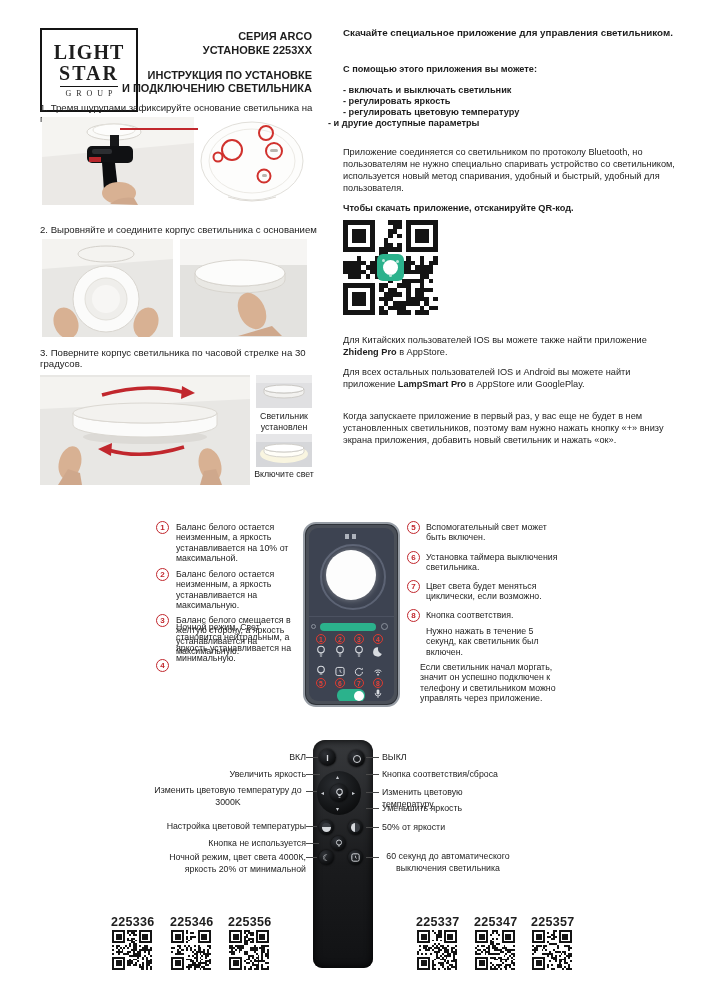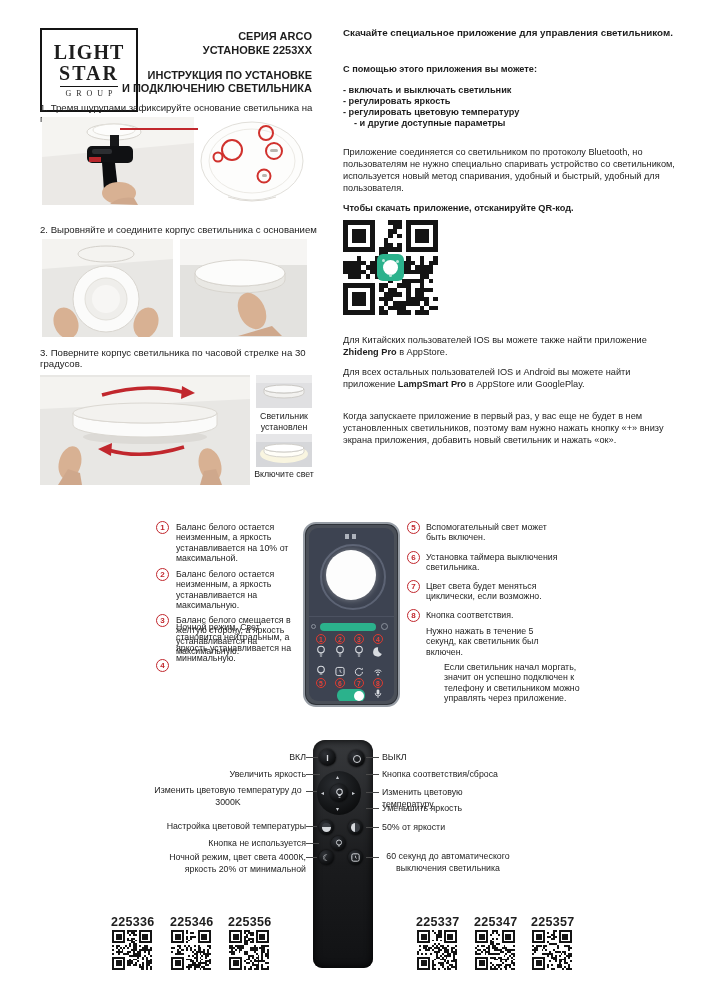--- a/index.html
+++ b/index.html
@@ -171,21 +171,21 @@
       <ellipse cx="28" cy="14" rx="20" ry="4" fill="#ffffff" stroke="#d0cec9"></ellipse>
     </svg>
   </div>
   <div class="abs cap ct" style="left:248px;top:469px;width:72px;">Включите свет</div>
 
   <div class="abs sm b" style="left:343px;top:27px;width:334px;font-size:9.8px;">Скачайте специальное приложение для управления светильником.</div>
   <div class="abs sm b" style="left:343px;top:63px;width:334px;">С помощью этого приложения вы можете:</div>
   <div class="abs sm b" style="left:343px;top:84px;width:334px;">- включать и выключать светильник</div>
   <div class="abs sm b" style="left:343px;top:95px;width:334px;">- регулировать яркость</div>
   <div class="abs sm b" style="left:343px;top:106px;width:334px;">- регулировать цветовую температуру</div>
-  <div class="abs sm b" style="left:354px;top:117px;width:334px;">- и другие доступные параметры</div>
+  <div class="abs sm b" style="left:328px;top:117px;width:334px;">- и другие доступные параметры</div>
   <div class="abs sm" style="left:343px;top:146px;width:336px;">Приложение соединяется со светильником по протоколу Bluetooth, но пользователям не нужно специально спаривать устройство со светильником, используется новый метод спаривания, удобный и быстрый, удобный для пользователя.</div>
   <div class="abs sm b" style="left:343px;top:202px;width:334px;">Чтобы скачать приложение, отсканируйте QR-код.</div>
 
   <div class="abs" style="left:343px;top:220px;width:95px;height:95px;">
     <span class="qr" style="width:95px;height:95px;">
         <svg viewBox="0 0 100 100" shape-rendering="crispEdges" fill="#141414">
           <rect x="47.62" y="0.00" width="4.76" height="4.76"></rect>
           <rect x="52.38" y="0.00" width="4.76" height="4.76"></rect>
           <rect x="57.14" y="0.00" width="4.76" height="4.76"></rect>
           <rect x="52.38" y="4.76" width="4.76" height="4.76"></rect>
@@ -441,21 +441,21 @@
 
   <div class="abs rnum" style="left:407px;top:521px;">5</div>
   <div class="abs itemtext" style="left:426px;top:522px;width:140px;">Вспомогательный свет может быть включен.</div>
   <div class="abs rnum" style="left:407px;top:551px;">6</div>
   <div class="abs itemtext" style="left:426px;top:552px;width:140px;">Установка таймера выключения светильника.</div>
   <div class="abs rnum" style="left:407px;top:580px;">7</div>
   <div class="abs itemtext" style="left:426px;top:581px;width:140px;">Цвет света будет меняться циклически, если возможно.</div>
   <div class="abs rnum" style="left:407px;top:609px;">8</div>
   <div class="abs itemtext" style="left:426px;top:610px;width:140px;">Кнопка соответствия.</div>
   <div class="abs itemtext" style="left:426px;top:626px;width:138px;">Нужно нажать в течение 5 секунд, как светильник был включен.</div>
-  <div class="abs itemtext" style="left:444px;top:662px;width:142px;">Если светильник начал моргать, значит он успешно подключен к телефону и светильником можно управлять через приложение.</div>
+  <div class="abs itemtext" style="left:420px;top:662px;width:142px;">Если светильник начал моргать, значит он успешно подключен к телефону и светильником можно управлять через приложение.</div>
 
   <div class="abs remote" style="left:313px;top:740px;width:60px;height:228px;">
     <div class="rbtn" style="left:6px;top:9px;width:17px;height:17px;font-size:9px;font-weight:bold;">
         <span>I</span>
       </div>
     <div class="rbtn" style="left:35px;top:10px;width:17px;height:17px;">
         <span class="ring"></span>
       </div>
     <div class="dpad" style="left:4px;top:31px;width:44px;height:44px;">
       <span class="dmark glyph" style="left:19px;top:3px;">▴</span>

